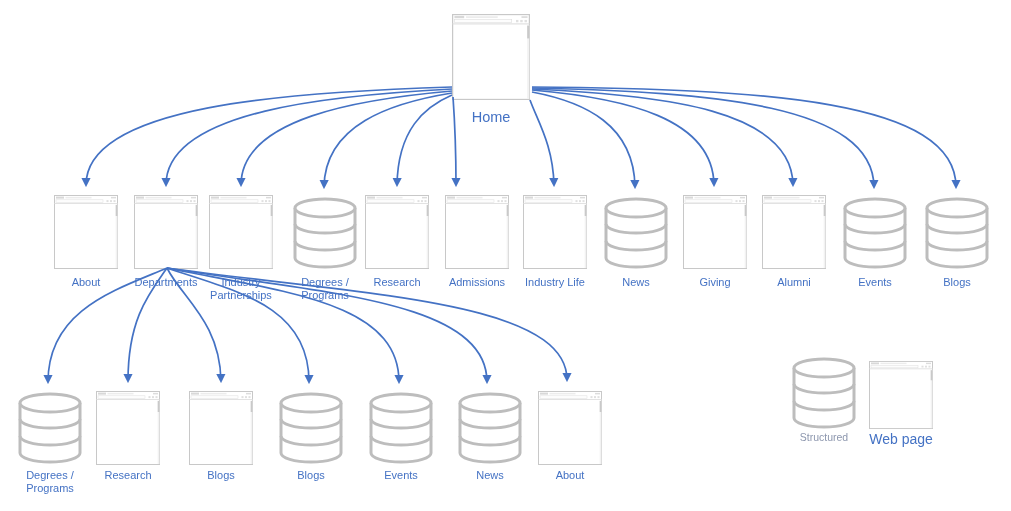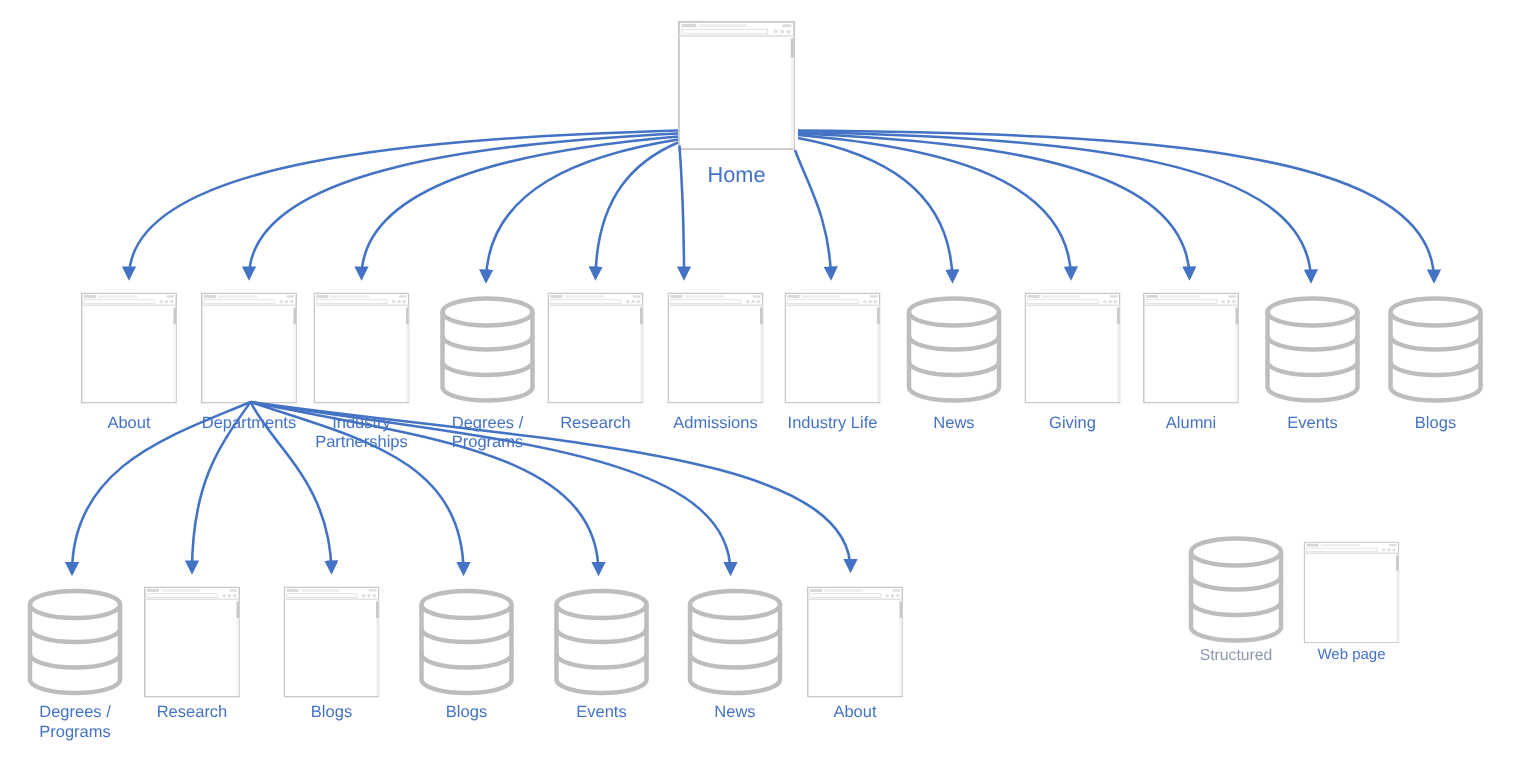--- a/index.html
+++ b/index.html
@@ -7,21 +7,21 @@
     position:relative;width:1011px;height:511px;background:#ffffff;
     font-family:"Liberation Sans",sans-serif;overflow:hidden;
   }
   .node{position:absolute;}
   .node-label{
     position:absolute;color:#4472C4;font-size:11px;line-height:1.18;
     text-align:center;white-space:pre-line;width:90px;
   }
   .home-label{font-size:14.5px;}
   .legend-structured-label{color:#8D97AE;font-size:10.5px;}
-  .legend-webpage-label{font-size:10px;}
+  .legend-webpage-label{font-size:14px;}
   #edges{position:absolute;left:0;top:0;z-index:5;pointer-events:none;}
   .icon-holder{display:block;}
 </style>
 </head>
 <body>
 
 <div id="canvas">
 
   <svg width="0" height="0" style="position:absolute" aria-hidden="true">
     <defs>

